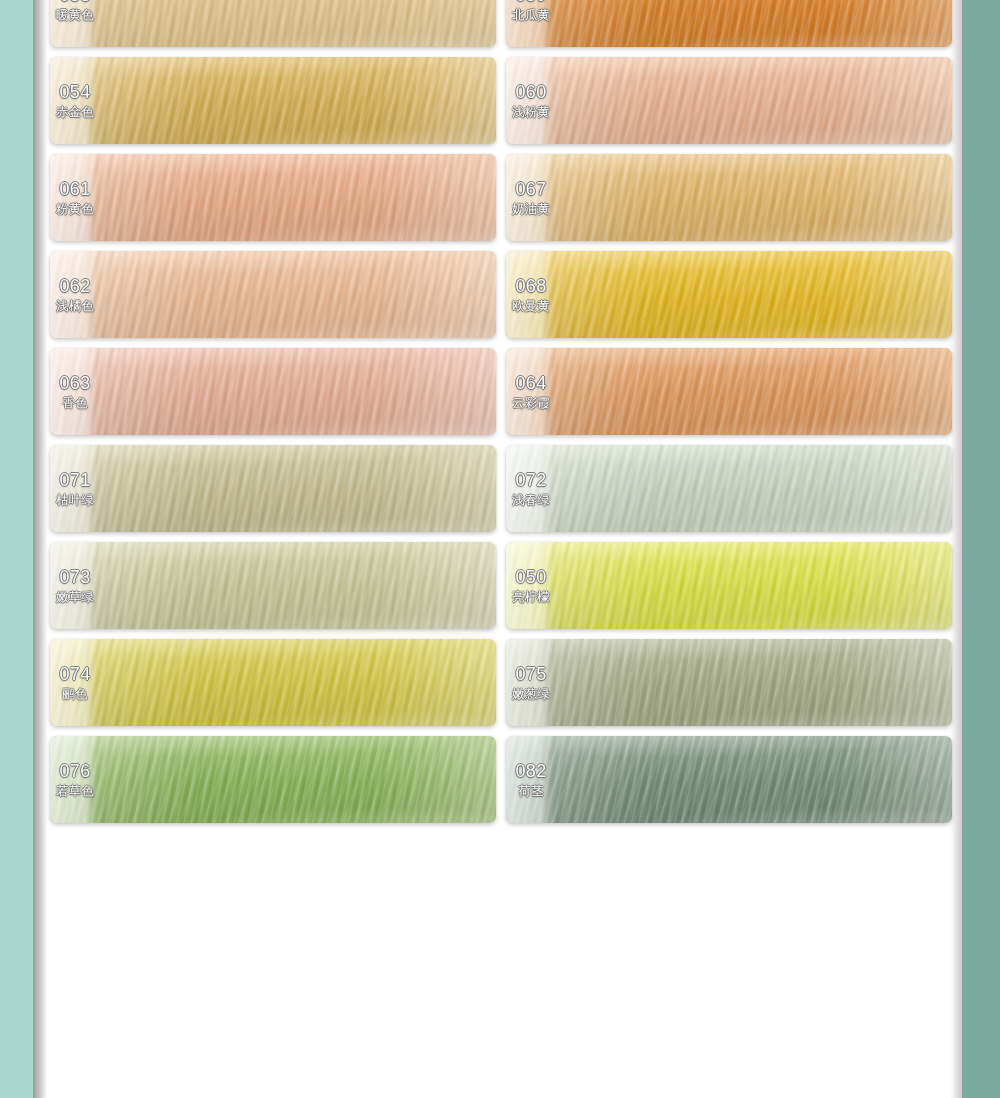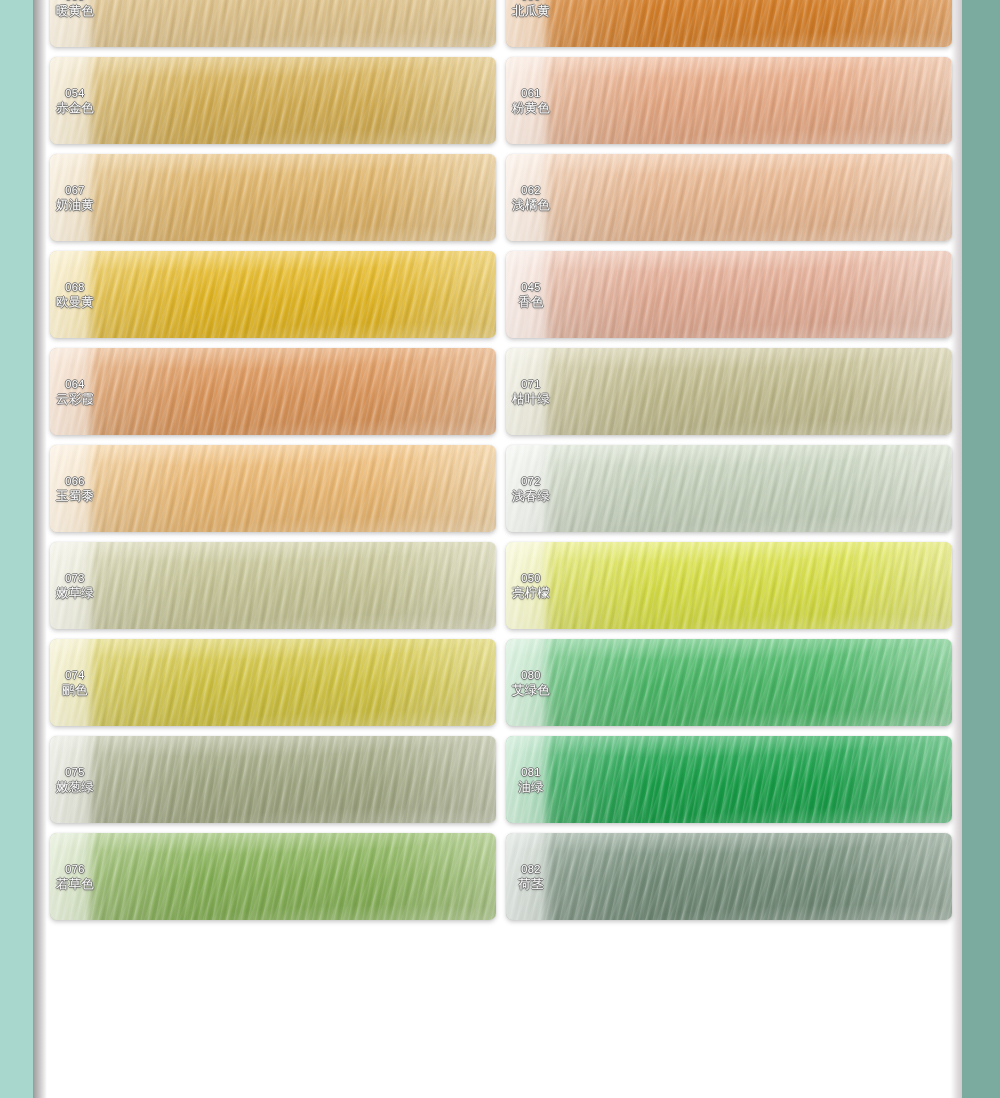--- a/index.html
+++ b/index.html
@@ -85,21 +85,21 @@
   .card .label {
     position:absolute; left:0; top:50%; transform:translateY(-50%);
     width:50px; text-align:center;
     color:#ffffff; line-height:1.28;
     text-shadow:
        1px 0 0 rgba(110,110,110,.85), -1px 0 0 rgba(110,110,110,.85),
        0 1px 0 rgba(110,110,110,.85), 0 -1px 0 rgba(110,110,110,.85),
        0 1px 2px rgba(60,60,60,.55);
     pointer-events:none;
   }
-  .card .num  { display:block; font-size:11px; letter-spacing:.4px; }
+  .card .num  { display:block; font-size:18px; letter-spacing:.4px; }
   .card .name { display:block; font-size:12.5px; letter-spacing:.2px; white-space:nowrap; }
 </style>
 </head>
 <body>
 
 <div class="page">
 
   <div class="frame-left"></div>
   <div class="frame-left-shadow"></div>
   <div class="frame-right"></div>
@@ -130,20 +130,30 @@
         <div class="fill" style="background: linear-gradient(100deg, rgb(236, 212, 155) 0%, rgb(222, 182, 85) 34%, rgb(222, 182, 85) 72%, rgb(236, 212, 155) 100%);"></div>
         <div class="strands" style="transform: rotate(0.6deg);"></div>
         <div class="sheen"></div>
         <div class="label-wash"></div>
         <div class="label">
           <span class="num">054</span>
           <span class="name">赤金色</span>
         </div>
       </div>
       <div class="card">
+        <div class="fill" style="background: linear-gradient(100deg, rgb(247, 212, 187) 0%, rgb(242, 184, 148) 34%, rgb(242, 184, 148) 72%, rgb(247, 212, 187) 100%);"></div>
+        <div class="strands" style="transform: rotate(1.7deg);"></div>
+        <div class="sheen"></div>
+        <div class="label-wash"></div>
+        <div class="label">
+          <span class="num">060</span>
+          <span class="name">浅粉黄</span>
+        </div>
+      </div>
+      <div class="card">
         <div class="fill" style="background: linear-gradient(100deg, rgb(246, 207, 180) 0%, rgb(241, 176, 137) 34%, rgb(241, 176, 137) 72%, rgb(246, 207, 180) 100%);"></div>
         <div class="strands" style="transform: rotate(-1.6deg);"></div>
         <div class="sheen"></div>
         <div class="label-wash"></div>
         <div class="label">
           <span class="num">061</span>
           <span class="name">粉黄色</span>
         </div>
       </div>
       <div class="card">
@@ -175,21 +185,21 @@
           <span class="num">068</span>
           <span class="name">欧曼黄</span>
         </div>
       </div>
       <div class="card">
         <div class="fill" style="background: linear-gradient(100deg, rgb(245, 210, 193) 0%, rgb(238, 180, 155) 34%, rgb(238, 180, 155) 72%, rgb(245, 210, 193) 100%);"></div>
         <div class="strands" style="transform: rotate(-1.6deg);"></div>
         <div class="sheen"></div>
         <div class="label-wash"></div>
         <div class="label">
-          <span class="num">045</span>
+          <span class="num">063</span>
           <span class="name">香色</span>
         </div>
       </div>
       <div class="card">
         <div class="fill" style="background: linear-gradient(100deg, rgb(240, 192, 149) 0%, rgb(231, 157, 94) 34%, rgb(231, 157, 94) 72%, rgb(240, 192, 149) 100%);"></div>
         <div class="strands" style="transform: rotate(0.6deg);"></div>
         <div class="sheen"></div>
         <div class="label-wash"></div>
         <div class="label">
           <span class="num">064</span>
@@ -200,30 +210,20 @@
         <div class="fill" style="background: linear-gradient(100deg, rgb(224, 220, 187) 0%, rgb(203, 197, 149) 34%, rgb(203, 197, 149) 72%, rgb(224, 220, 187) 100%);"></div>
         <div class="strands" style="transform: rotate(-0.5deg);"></div>
         <div class="sheen"></div>
         <div class="label-wash"></div>
         <div class="label">
           <span class="num">071</span>
           <span class="name">枯叶绿</span>
         </div>
       </div>
       <div class="card">
-        <div class="fill" style="background: linear-gradient(100deg, rgb(250, 220, 174) 0%, rgb(246, 192, 118) 34%, rgb(246, 192, 118) 72%, rgb(250, 220, 174) 100%);"></div>
-        <div class="strands" style="transform: rotate(0.6deg);"></div>
-        <div class="sheen"></div>
-        <div class="label-wash"></div>
-        <div class="label">
-          <span class="num">066</span>
-          <span class="name">玉蜀黍</span>
-        </div>
-      </div>
-      <div class="card">
         <div class="fill" style="background: linear-gradient(100deg, rgb(228, 235, 221) 0%, rgb(207, 220, 197) 34%, rgb(207, 220, 197) 72%, rgb(228, 235, 221) 100%);"></div>
         <div class="strands" style="transform: rotate(1.7deg);"></div>
         <div class="sheen"></div>
         <div class="label-wash"></div>
         <div class="label">
           <span class="num">072</span>
           <span class="name">浅春绿</span>
         </div>
       </div>
       <div class="card">
@@ -250,50 +250,30 @@
         <div class="fill" style="background: linear-gradient(100deg, rgb(233, 225, 137) 0%, rgb(219, 205, 69) 34%, rgb(219, 205, 69) 72%, rgb(233, 225, 137) 100%);"></div>
         <div class="strands" style="transform: rotate(0.6deg);"></div>
         <div class="sheen"></div>
         <div class="label-wash"></div>
         <div class="label">
           <span class="num">074</span>
           <span class="name">鹂色</span>
         </div>
       </div>
       <div class="card">
-        <div class="fill" style="background: linear-gradient(100deg, rgb(146, 217, 163) 0%, rgb(76, 192, 106) 34%, rgb(76, 192, 106) 72%, rgb(146, 217, 163) 100%);"></div>
-        <div class="strands" style="transform: rotate(1.7deg);"></div>
-        <div class="sheen"></div>
-        <div class="label-wash"></div>
-        <div class="label">
-          <span class="num">080</span>
-          <span class="name">艾绿色</span>
-        </div>
-      </div>
-      <div class="card">
         <div class="fill" style="background: linear-gradient(100deg, rgb(201, 205, 179) 0%, rgb(169, 176, 137) 34%, rgb(169, 176, 137) 72%, rgb(201, 205, 179) 100%);"></div>
         <div class="strands" style="transform: rotate(-1.6deg);"></div>
         <div class="sheen"></div>
         <div class="label-wash"></div>
         <div class="label">
           <span class="num">075</span>
           <span class="name">嫩葱绿</span>
         </div>
       </div>
       <div class="card">
-        <div class="fill" style="background: linear-gradient(100deg, rgb(111, 201, 140) 0%, rgb(25, 168, 76) 34%, rgb(25, 168, 76) 72%, rgb(111, 201, 140) 100%);"></div>
-        <div class="strands" style="transform: rotate(-0.5deg);"></div>
-        <div class="sheen"></div>
-        <div class="label-wash"></div>
-        <div class="label">
-          <span class="num">081</span>
-          <span class="name">油绿</span>
-        </div>
-      </div>
-      <div class="card">
         <div class="fill" style="background: linear-gradient(100deg, rgb(183, 210, 147) 0%, rgb(140, 186, 90) 34%, rgb(140, 186, 90) 72%, rgb(183, 210, 147) 100%);"></div>
         <div class="strands" style="transform: rotate(0.6deg);"></div>
         <div class="sheen"></div>
         <div class="label-wash"></div>
         <div class="label">
           <span class="num">076</span>
           <span class="name">若草色</span>
         </div>
       </div>
       <div class="card">

